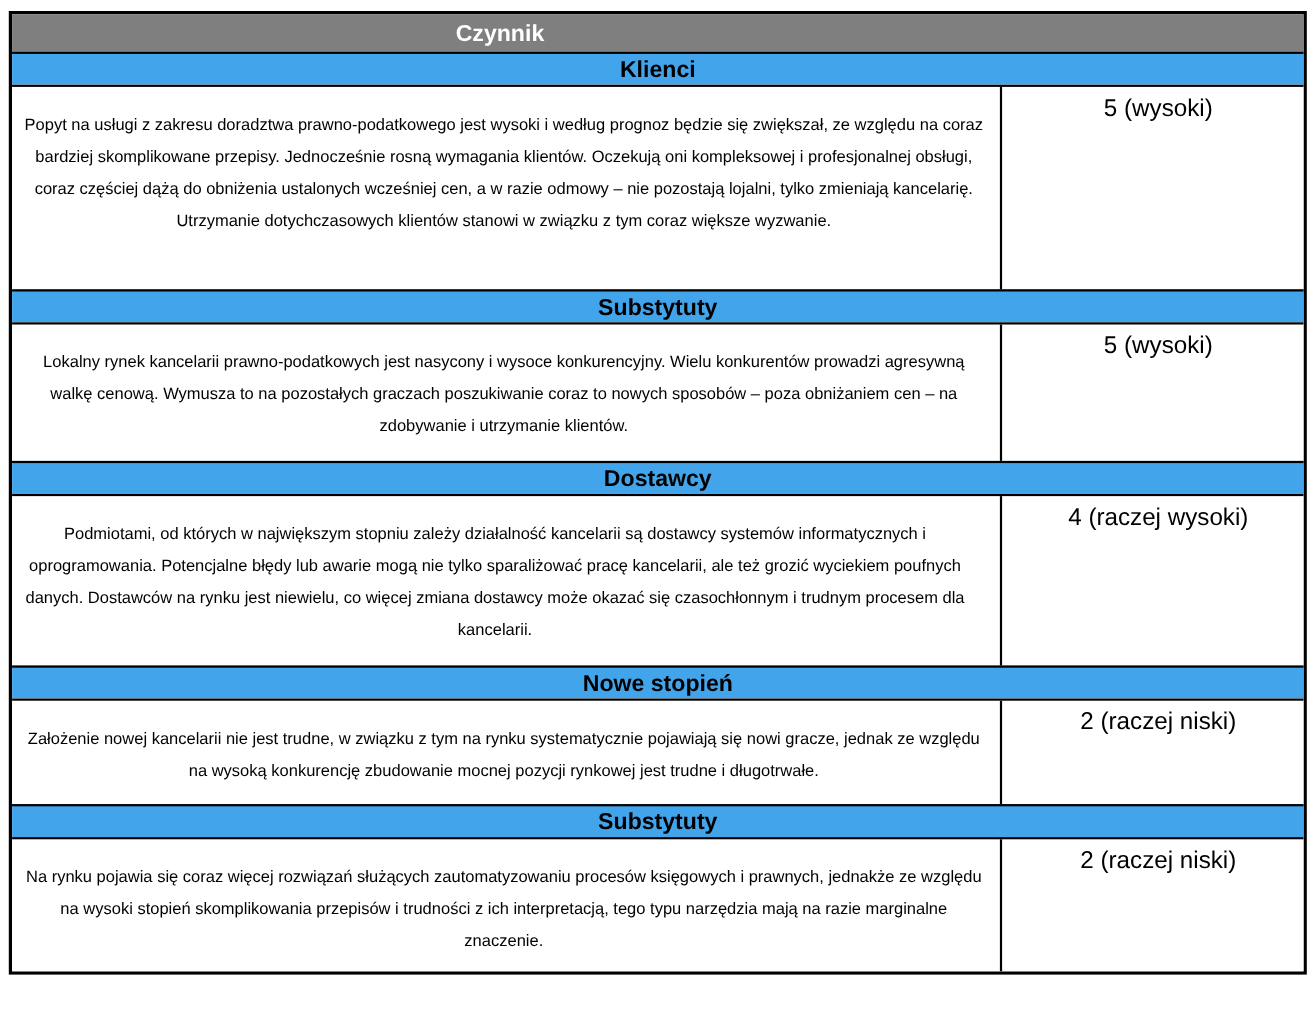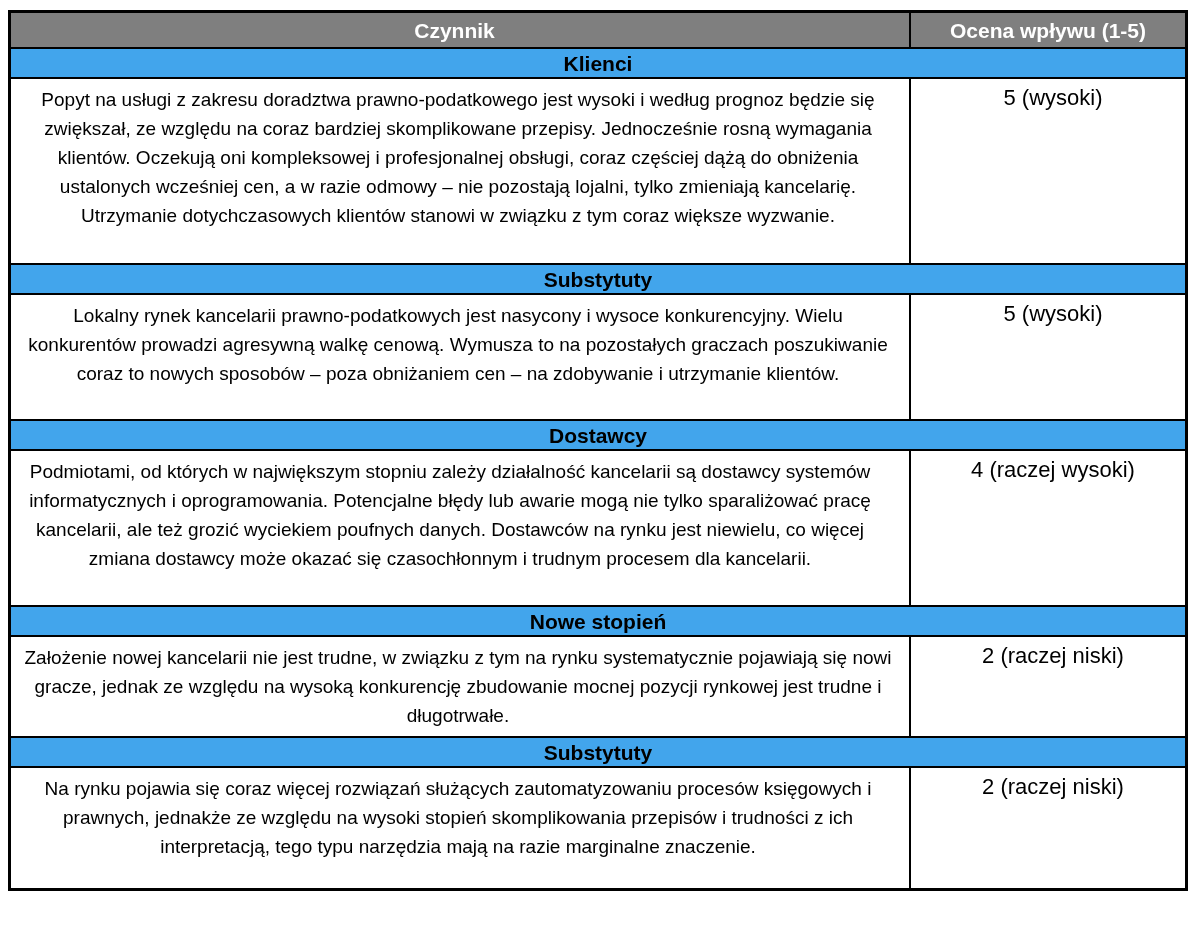--- a/index.html
+++ b/index.html
@@ -45,22 +45,22 @@
   .section-title{
     color:var(--section-text);
     font-weight:bold;
     font-size:21px;
     height:100%;
     display:flex;align-items:center;justify-content:center;
     line-height:1;
   }
   .content-row{background:#ffffff;}
   .cell.desc{
-    padding:6px 14px 6px 10px;
-    font-size:19px;
+    padding:20px 14px 6px 10px;
+    font-size:15px;
     line-height:29px;
     color:var(--body-text);
   }
   .cell.rating{
     border-left:2px solid var(--border);
     padding:4px 4px 0 14px;
     font-size:22px;
     line-height:29px;
     color:var(--body-text);
   }
@@ -71,21 +71,20 @@
   .h-substytuty{min-height:122px;}
 </style>
 </head>
 <body>
 
 <div class="page">
   <div class="fftable">
 
     <div class="row header-row">
       <div class="header-cell col-factor">Czynnik</div>
-      <div class="header-cell col-rating">Ocena wpływu (1-5)</div>
     </div>
 
     <div class="row section-row">
       <div class="section-title">Klienci</div>
     </div>
     <div class="row content-row h-klienci">
       <div class="cell desc">Popyt na usługi z zakresu doradztwa prawno-podatkowego jest wysoki i według prognoz będzie się zwiększał, ze względu na coraz bardziej skomplikowane przepisy. Jednocześnie rosną wymagania klientów. Oczekują oni kompleksowej i profesjonalnej obsługi, coraz częściej dążą do obniżenia ustalonych wcześniej cen, a w razie odmowy – nie pozostają lojalni, tylko zmieniają kancelarię. Utrzymanie dotychczasowych klientów stanowi w związku z tym coraz większe wyzwanie.</div>
       <div class="cell rating">5 (wysoki)</div>
     </div>
 

